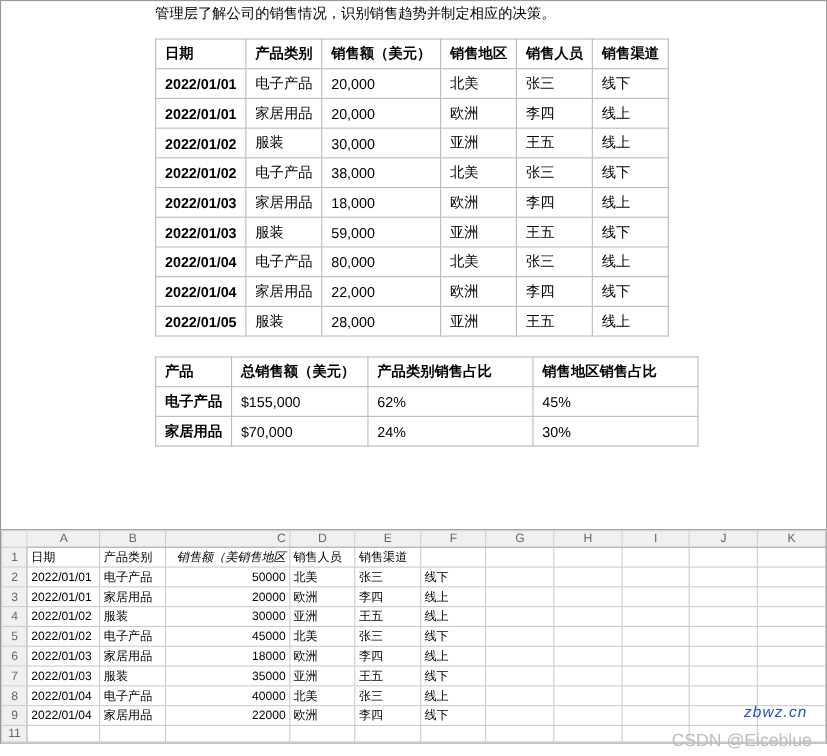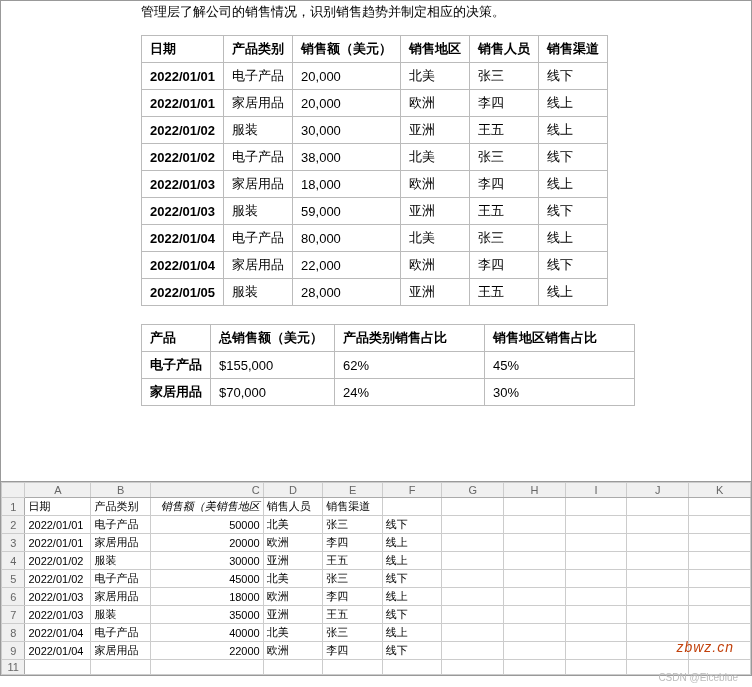--- a/index.html
+++ b/index.html
@@ -113,29 +113,29 @@
     .sheet-grid .col-E { width: 56px; }
     .sheet-grid .col-F { width: 56px; }
     .sheet-grid .col-rest { width: 58px; }
     .sheet-grid tbody tr:first-child .col-C { text-align: right; font-style: italic; }
     
     .watermark1 {
       position: absolute;
       right: 18px;
       bottom: 32px;
       font-size: 14px;
-      color: #c2410c;
+      color: #1d4ed8;
       font-style: italic;
       letter-spacing: 1px;
     }
     .watermark2 {
       position: absolute;
       right: 14px;
       bottom: 4px;
-      font-size: 10px;
+      font-size: 16px;
       color: #bbb;
       margin-left: 19px;
     }
   </style>
 </head>
 <body>
 
 <div class="doc-area">
   <div class="doc-inner">
     <p class="intro-text">管理层了解公司的销售情况，识别销售趋势并制定相应的决策。</p>

